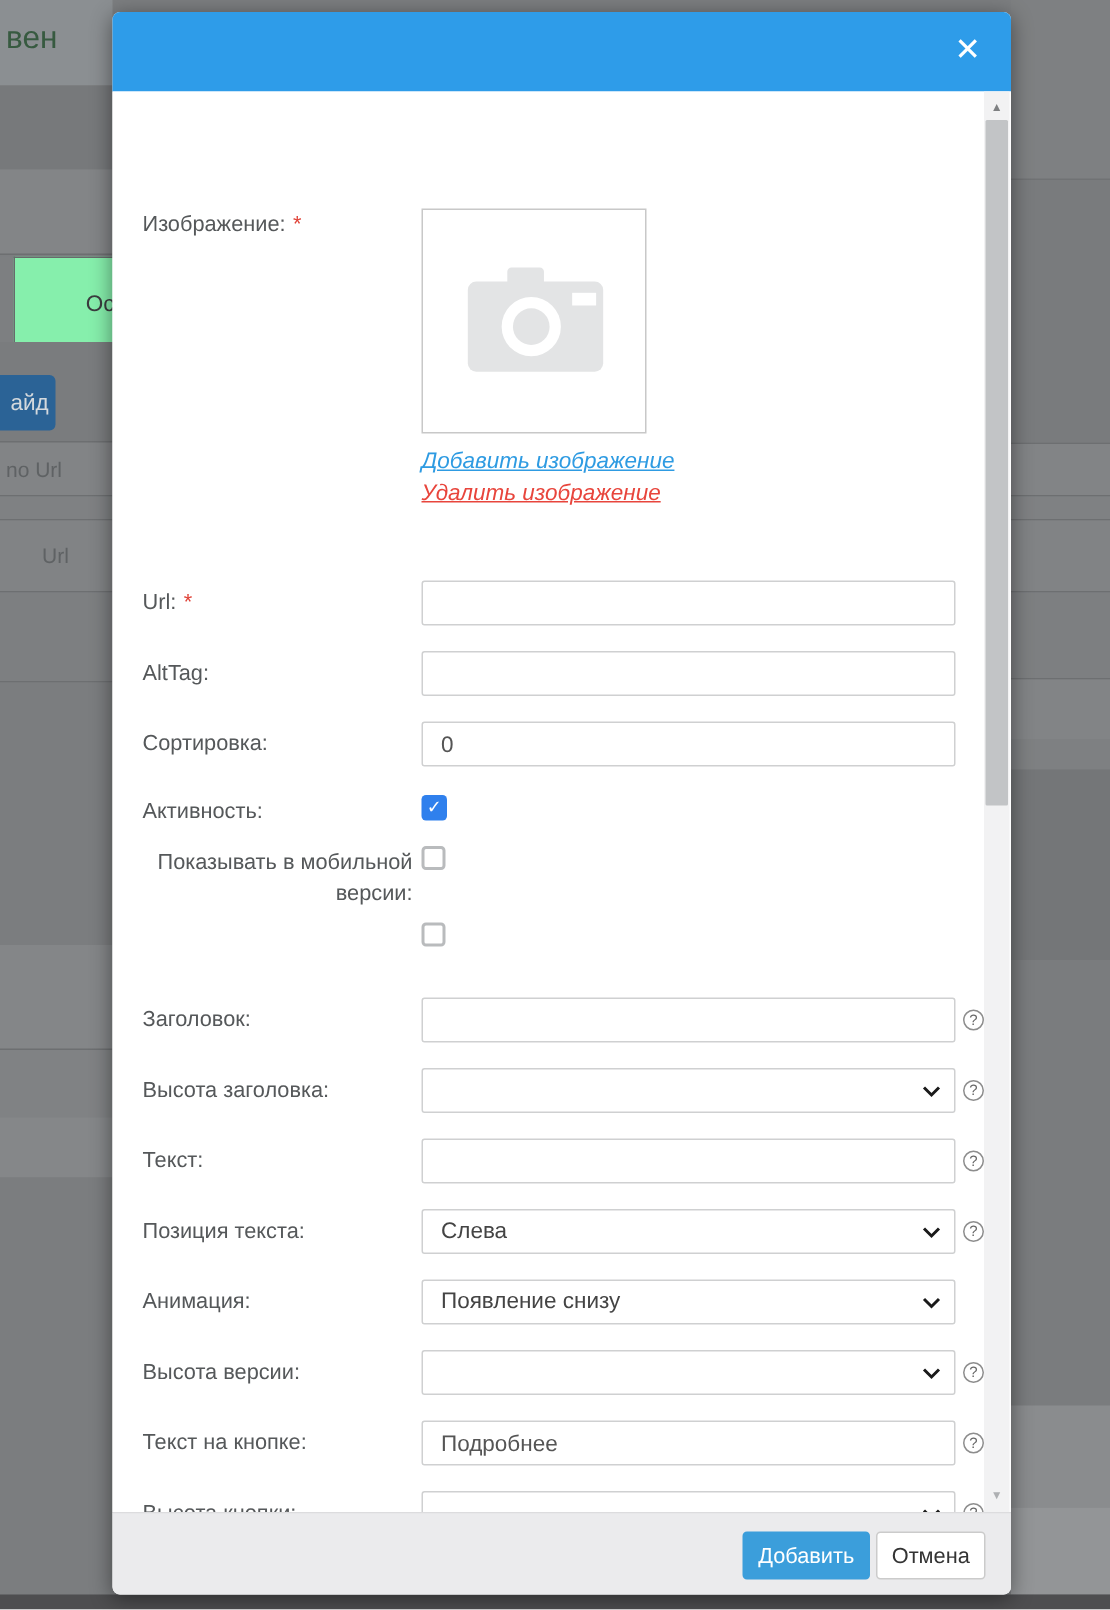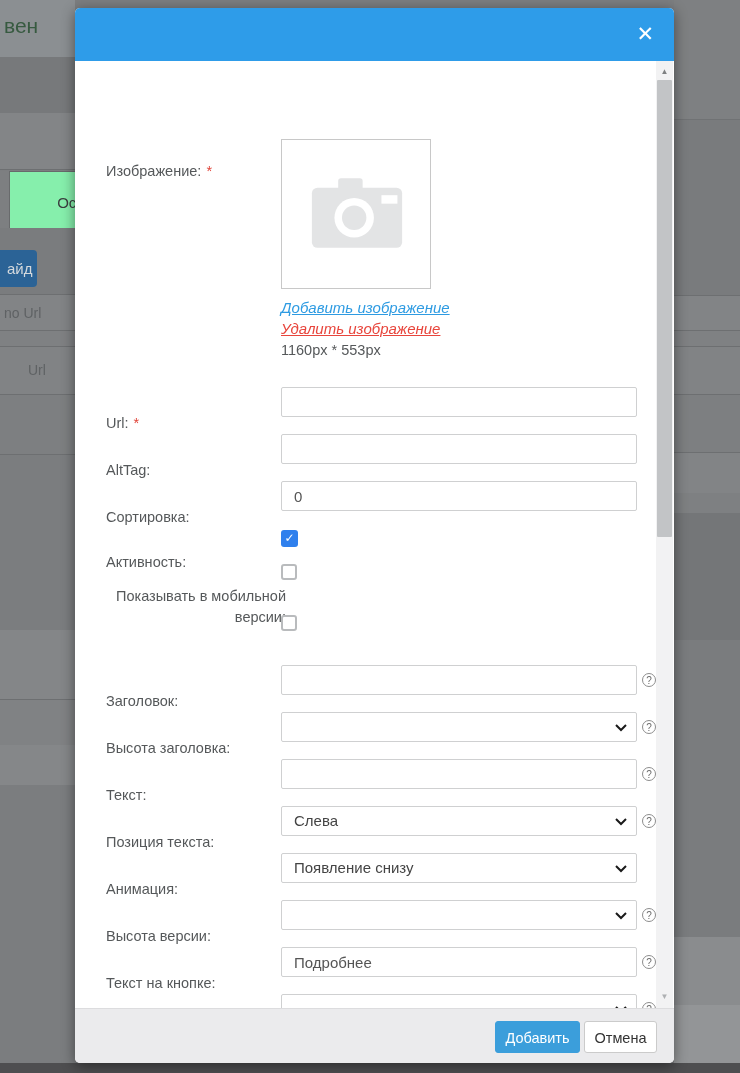--- a/index.html
+++ b/index.html
@@ -60,21 +60,21 @@
   .m-body { position:absolute; left:0; top:53px; width:100%; height:947px; background:#fff; }
   .m-footer { position:absolute; left:0; top:1000px; width:100%; height:55px; background:#ebebed;
               border-top:1px solid #dcdcde; border-radius:0 0 5px 5px; }
 
   .btn { position:absolute; top:12px; height:32px; font-size:14.5px; border-radius:3px; text-align:center;
          line-height:32px; cursor:pointer; }
   .btn-add { right:94px; width:85px; background:#3b9edb; color:#fff; border:1px solid #3b9edb; }
   .btn-cancel { right:17px; width:73px; background:#fff; color:#333; border:1px solid #cbcbcb; }
 
   
-  .lbl { position:absolute; left:31px; width:180px; font-size:14.5px; color:#55585a; line-height:21px;margin-top:21px; }
+  .lbl { position:absolute; left:20px; width:180px; font-size:14.5px; color:#55585a; line-height:21px; }
   .req { color:#e04338; margin-left:5px; }
   .ti { position:absolute; left:206px; width:356px; height:30px; border:1px solid #cfd0d1; border-radius:2px;
         padding:0 12px; font-size:15px; color:#555; font-family:"Liberation Sans","DejaVu Sans",sans-serif; background:#fff; }
   .sel { position:absolute; left:206px; width:356px; height:30px; border:1px solid #cfd0d1; border-radius:2px;
          background:#fff; cursor:pointer; }
   .selval { position:absolute; left:12px; top:5px; font-size:15px; color:#444; }
   .chev { position:absolute; right:9px; top:11px; }
   .help { position:absolute; left:567px; width:14px; height:14px; border:1px solid #8d8d8d; border-radius:50%;
           color:#6a6a6a; font-size:10px; text-align:center; line-height:13px; cursor:pointer; }
   .cb { position:absolute; left:206px; width:16px; height:16px; border:2px solid #b9bbbd; border-radius:3px; background:#fff; cursor:pointer; }
@@ -150,21 +150,20 @@
           <rect x="30" y="4" width="26" height="16" rx="3" fill="#e3e4e5"></rect>
           <rect x="2" y="14" width="96" height="64" rx="6" fill="#e3e4e5"></rect>
           <rect x="76" y="22" width="17" height="9" fill="#ffffff"></rect>
           <circle cx="47" cy="46" r="21" fill="#ffffff"></circle>
           <circle cx="47" cy="46" r="13" fill="#e3e4e5"></circle>
         </svg>
       </div>
       <a class="link link-add">Добавить изображение</a>
       <a class="link link-del">Удалить изображение</a>
       <div class="hint">
-        <div>1160px * 553px</div>
       </div>
 
       <span class="lbl" style="top:331px;">
         <span>Url:</span><span class="req">*</span>
       </span>
       <input class="ti" style="top: 326px;" value="">
 
       <span class="lbl" style="top:378px;">AltTag:</span>
       <input class="ti" style="top: 373px;" value="">
 

